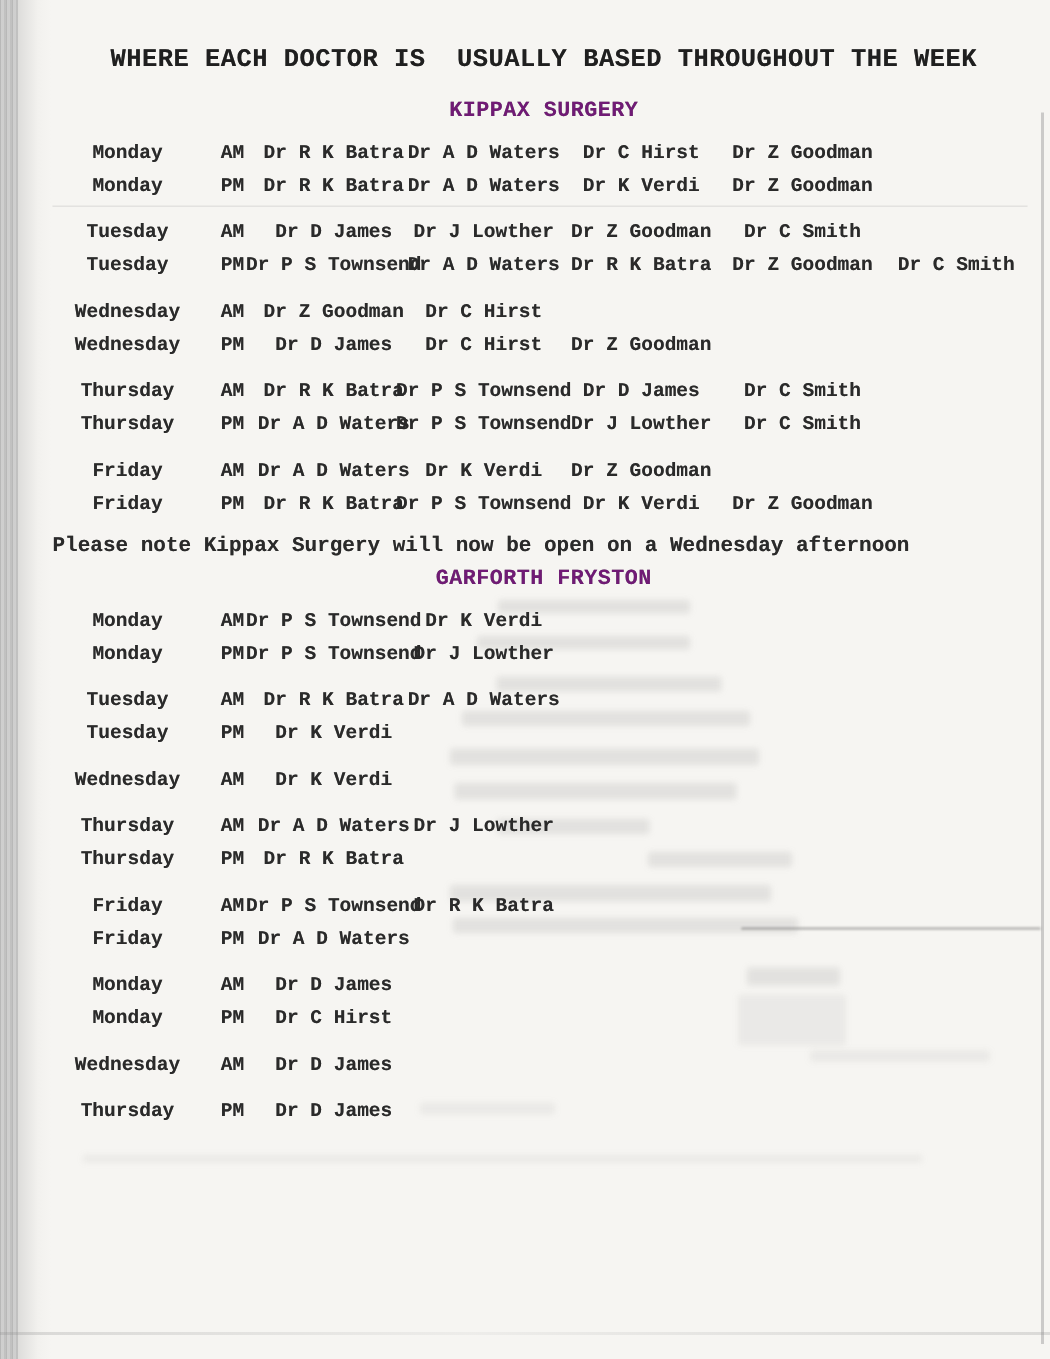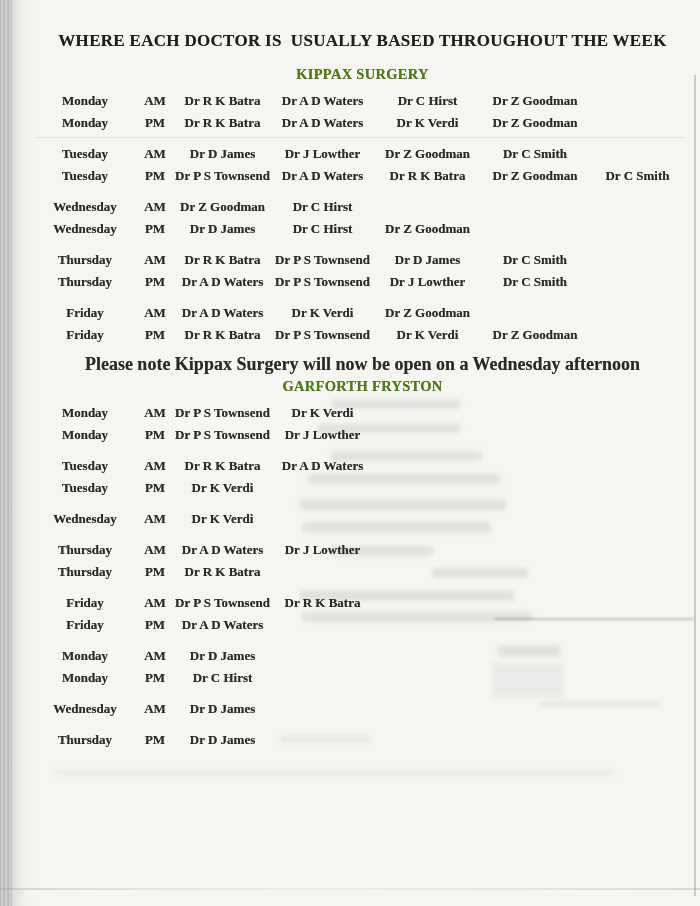--- a/index.html
+++ b/index.html
@@ -1,21 +1,21 @@
 <!DOCTYPE html>
 <html><head>
 <meta charset="utf-8">
 <style>
   html,body{margin:0;padding:0;}
   body{background:#e9e8e6;}
   .page{
     position:relative;
     width:700px;height:906px;
     background:#f6f5f2;
-    font-family:Liberation Serif, serif;
+    font-family:Liberation Mono, monospace;
     color:#2a2a2a;
     overflow:hidden;
   }
   
   .scan-strip{
     position:absolute;left:0;top:0;bottom:0;width:12px;
     background:repeating-linear-gradient(90deg,#aeaeae 0 1px,#c8c8c8 1px 3px,#b8b8b8 3px 4px);
     opacity:.85;
   }
   .scan-strip-fade{
@@ -36,42 +36,42 @@
   
   .content{position:absolute;left:35px;top:30px;width:655px;}
   .page-title{
     font-size:17px;font-weight:bold;line-height:22px;text-align:center;
     letter-spacing:.3px;white-space:pre-wrap;color:#1f1f1f;
     text-shadow:0 0 .4px rgba(30,30,30,.6);
   }
   .section-heading{
     width:540px;margin:0 auto;
     font-size:14.5px;font-weight:bold;line-height:18px;text-align:center;
-    letter-spacing:.3px;color:#4d7c0f;text-shadow:0 0 .4px rgba(30,30,30,.55);
+    letter-spacing:.3px;color:#701a75;text-shadow:0 0 .4px rgba(30,30,30,.55);
   }
   .section-heading.first{margin-top:13px;}
   .rows{margin-top:7px;}
   .rows.tight{margin-top:3px;}
   .group{margin-bottom:9px;}
   .row{display:flex;height:22px;align-items:center;}
   .cell{
     display:inline-flex;justify-content:center;align-items:center;
     white-space:nowrap;font-size:13px;font-weight:bold;
     text-shadow:0 0 .35px rgba(40,40,40,.55);
   }
   .c-day{width:100px;text-align:center;}
   .c-sess{width:40px;}
   .c-d1{width:95px;}
   .c-d2{width:105px;}
   .c-d3{width:105px;}
   .c-d4{width:110px;}
   .c-d5{width:95px;}
   .section-note{
     margin:6px 0 4px;
-    font-size:18px;font-weight:bold;line-height:18px;text-align:center;
+    font-size:14px;font-weight:bold;line-height:18px;text-align:left;
     text-shadow:0 0 .35px rgba(40,40,40,.55);
   }
   .footer-note{
     margin-top:8px;
     font-size:11.5px;font-weight:bold;line-height:17px;text-align:center;
     text-shadow:0 0 .35px rgba(40,40,40,.55);
   }
 </style>
 </head>
 <body>

